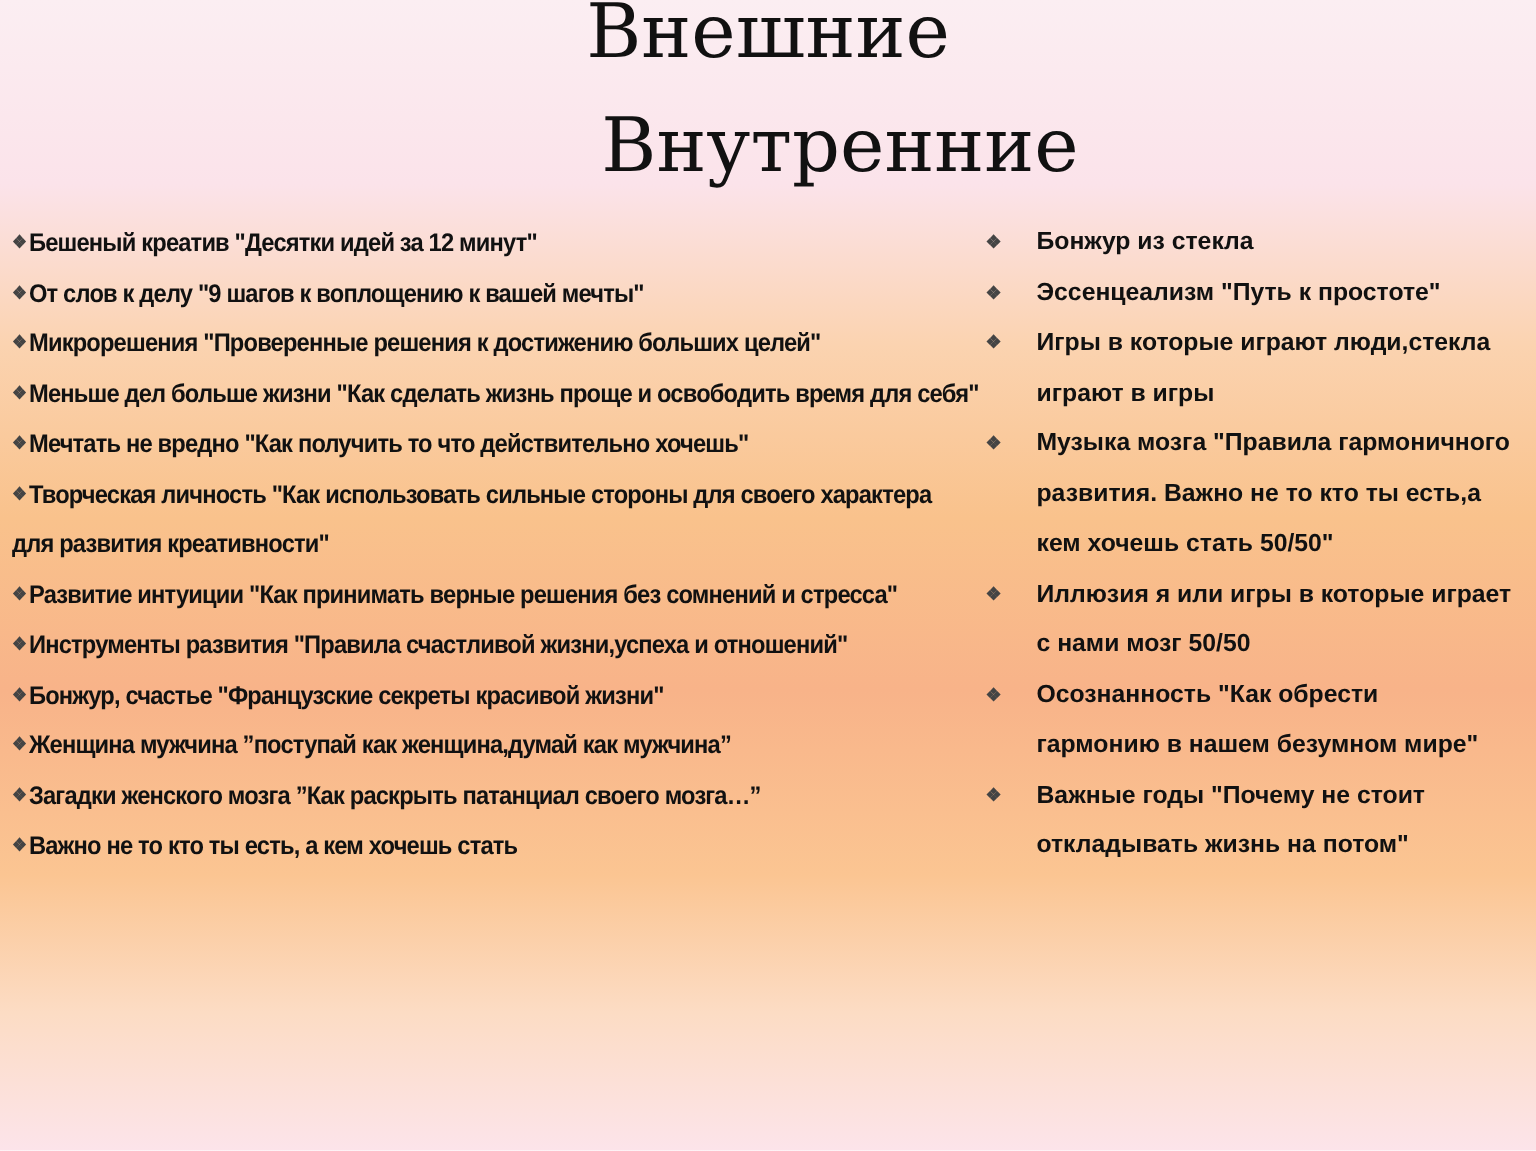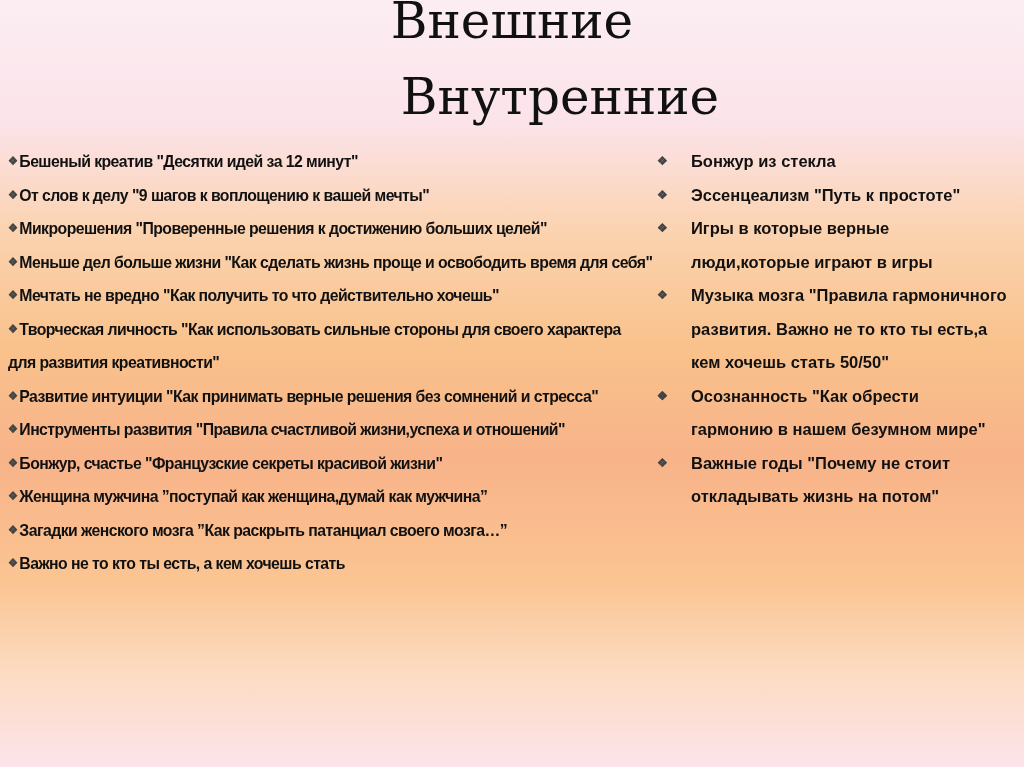--- a/index.html
+++ b/index.html
@@ -53,18 +53,18 @@
   <p class="litem" style="width:650px"><span class="bullet">❖</span><span>Инструменты развития "Правила счастливой жизни,успеха и отношений"</span></p>
   <p class="litem"><span class="bullet">❖</span><span>Бонжур, счастье "Французские секреты красивой жизни"</span></p>
   <p class="litem"><span class="bullet">❖</span><span>Женщина мужчина ”поступай как женщина,думай как мужчина”</span></p>
   <p class="litem"><span class="bullet">❖</span><span>Загадки женского мозга ”Как раскрыть патанциал своего мозга…”</span></p>
   <p class="litem"><span class="bullet">❖</span><span>Важно не то кто ты есть, а кем хочешь стать</span></p>
 </div>
 
 <div class="col-right">
   <p class="ritem"><span class="bullet">❖</span><span>Бонжур из стекла</span></p>
   <p class="ritem"><span class="bullet">❖</span><span>Эссенцеализм "Путь к простоте"</span></p>
-  <p class="ritem" style="width:310px"><span class="bullet">❖</span><span>Игры в которые верные люди,которые играют в игры</span></p>
+  <p class="ritem" style="width:310px"><span class="bullet">❖</span><span>Игры в которые играют люди,стекла играют в игры</span></p>
   <p class="ritem"><span class="bullet">❖</span><span>Музыка мозга "Правила гармоничного развития. Важно не то кто ты есть,а кем хочешь стать 50/50"</span></p>
-  <p class="ritem" style="width:320px"><span class="bullet">❖</span></p>
+  <p class="ritem" style="width:320px"><span class="bullet">❖</span><span>Иллюзия я или игры в которые играет с нами мозг 50/50</span></p>
   <p class="ritem" style="width:300px"><span class="bullet">❖</span><span>Осознанность "Как обрести гармонию в нашем безумном мире"</span></p>
   <p class="ritem" style="width:340px"><span class="bullet">❖</span><span>Важные годы "Почему не стоит откладывать жизнь на потом"</span></p>
 </div>
 
 </body></html>

